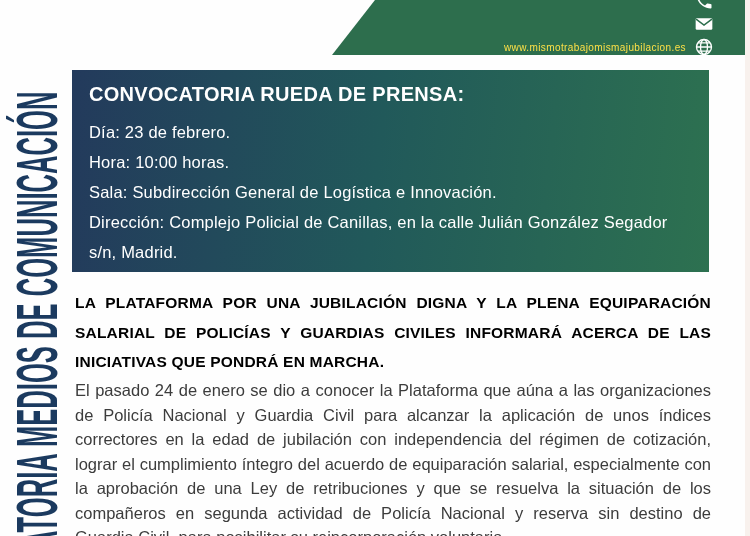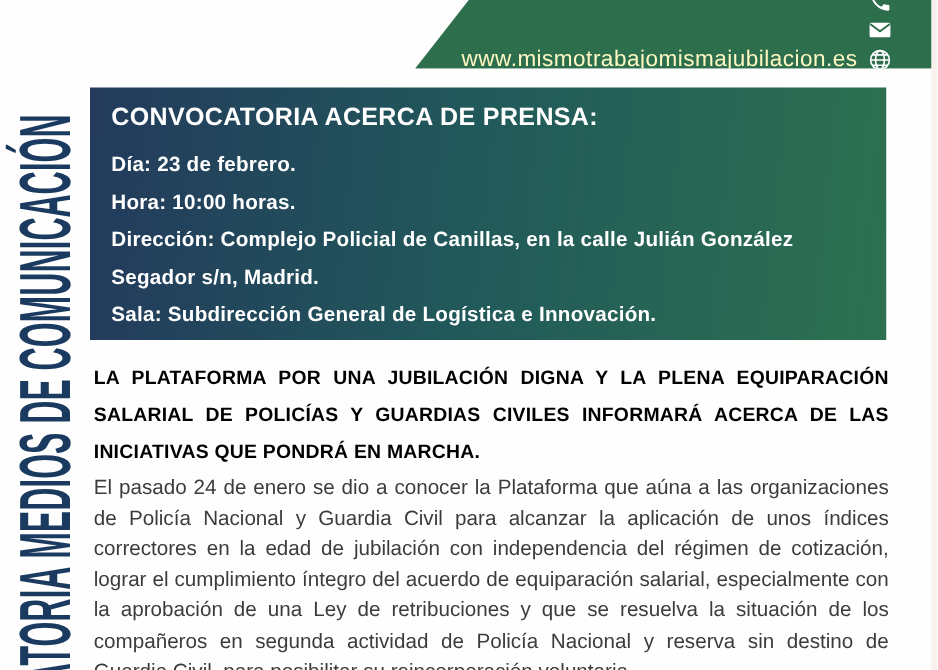--- a/index.html
+++ b/index.html
@@ -35,22 +35,22 @@
     align-items: flex-end;
     gap: 3px;
   }
   .banner-icon { width: 20px; height: 20px; display: block; }
   .url-row {
     display: flex;
     align-items: center;
     gap: 8px;
   }
   .banner-url {
-    color: #fef9c3;
-    font-size: 18px;
+    color: #fde047;
+    font-size: 10px;
     letter-spacing: 0.4px;
   }
   
   .vertical-text {
     position: absolute;
     left: 8px; top: 549px;
     transform-origin: 0 0;
     transform: rotate(-90deg) scale(0.64, 1.45);
     font-size: 40px;
     font-weight: bold;
@@ -69,21 +69,21 @@
     padding: 13px 20px 0 17px;
   }
   .press-title {
     font-size: 20px;
     font-weight: bold;
     letter-spacing: 0.3px;
     margin-bottom: 11px;
   }
   .press-line {
     font-size: 16.5px;
-    font-weight: bold;
+    font-weight: normal;
     line-height: 30px;
     letter-spacing: 0.2px;
   }
   
   .lead-paragraph {
     position: absolute;
     left: 75px; top: 288px;
     width: 636px;
     font-size: 15.5px;
     font-weight: bold;
@@ -123,25 +123,25 @@
           <ellipse cx="12" cy="12" rx="4.2" ry="9"></ellipse>
           <path d="M3 12h18M4.6 7h14.8M4.6 17h14.8"></path>
         </svg>
       </div>
     </div>
   </div>
 
   <div class="vertical-text">ATORIA MEDIOS DE COMUNICACIÓN</div>
 
   <div class="press-box">
-    <div class="press-title">CONVOCATORIA ACERCA DE PRENSA:</div>
+    <div class="press-title">CONVOCATORIA RUEDA DE PRENSA:</div>
     <p class="press-line">Día: 23 de febrero.</p>
     <p class="press-line">Hora: 10:00 horas.</p>
+    <p class="press-line">Sala: Subdirección General de Logística e Innovación.</p>
     <p class="press-line">Dirección: Complejo Policial de Canillas, en la calle Julián González Segador s/n, Madrid.</p>
-    <p class="press-line">Sala: Subdirección General de Logística e Innovación.</p>
   </div>
 
   <p class="lead-paragraph">LA PLATAFORMA POR UNA JUBILACIÓN DIGNA Y LA PLENA EQUIPARACIÓN SALARIAL DE POLICÍAS Y GUARDIAS CIVILES INFORMARÁ ACERCA DE LAS INICIATIVAS QUE PONDRÁ EN MARCHA.</p>
 
   <p class="body-paragraph">El pasado 24 de enero se dio a conocer la Plataforma que aúna a las organizaciones de Policía Nacional y Guardia Civil para alcanzar la aplicación de unos índices correctores en la edad de jubilación con independencia del régimen de cotización, lograr el cumplimiento íntegro del acuerdo de equiparación salarial, especialmente con la aprobación de una Ley de retribuciones y que se resuelva la situación de los compañeros en segunda actividad de Policía Nacional y reserva sin destino de Guardia Civil, para posibilitar su reincorporación voluntaria.</p>
 
   <div class="edge-strip"></div>
 
 </div>
 

